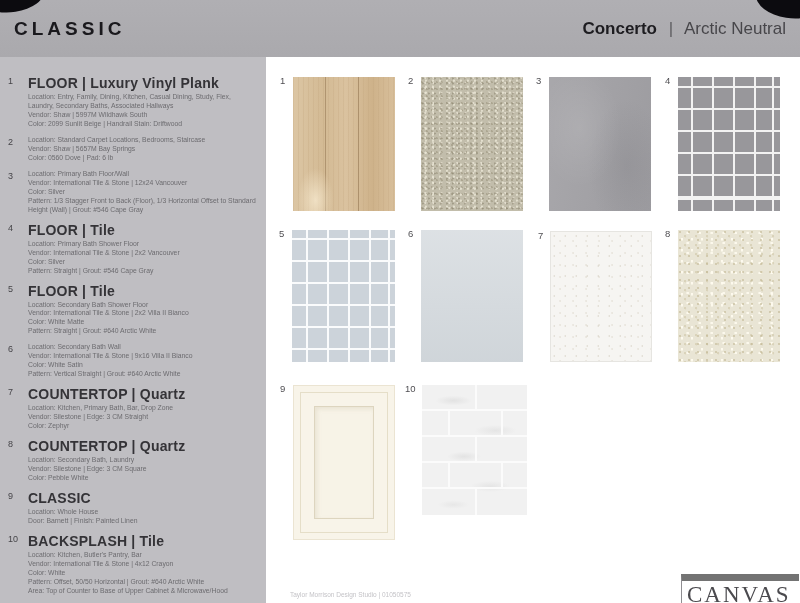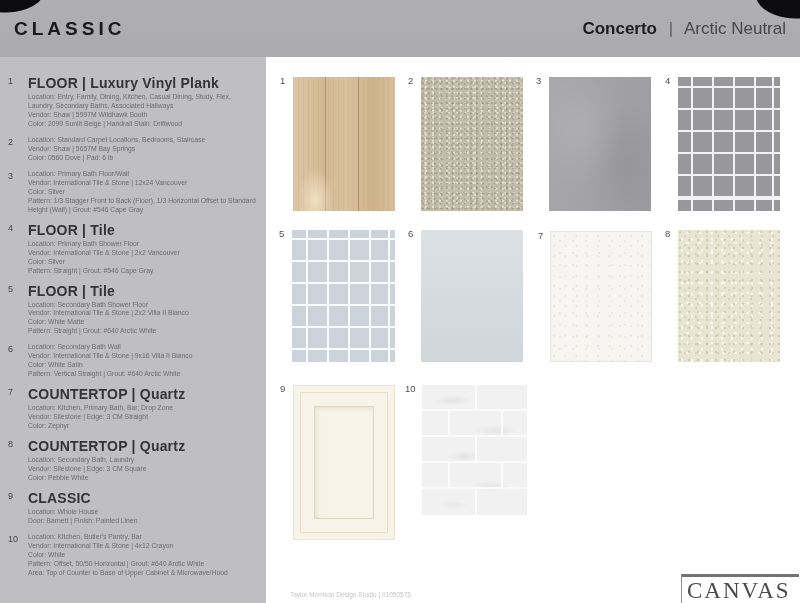--- a/index.html
+++ b/index.html
@@ -123,21 +123,21 @@
   
   .watermark {
     position:absolute; left:634px; top:284px; font-size:26px; font-weight:bold;
     letter-spacing:1px; color:rgba(255,255,255,0.52);
     text-shadow:0 1px 2px rgba(118,116,108,0.35), 0 -1px 1px rgba(255,255,255,0.45);
     z-index:4; pointer-events:none;
   }
   .foot-note { position:absolute; left:290px; top:591px; font-size:6.5px; color:#c4c3c7; white-space:nowrap; }
   .canvas-logo {
     position:absolute; left:681px; top:574px; width:118px; height:29px;
-    border-left:1px solid #8f8e92; border-top:3px solid #737373;
+    border-left:1px solid #8f8e92; border-top:7px solid #737373;
     background:#ffffff; box-sizing:border-box; padding:1px 0 0 5px;
     font-family:"Liberation Serif", serif; font-size:23px; letter-spacing:2px; color:#4b4a4e;
   }
 </style>
 </head>
 <body>
 
 <div class="page">
 
   <div class="header">
@@ -239,20 +239,21 @@
       <div class="spec-body">
         <div class="spec-head">CLASSIC</div>
         <div class="spec-line">Location: Whole House</div>
         <div class="spec-line">Door: Barnett | Finish: Painted Linen</div>
       </div>
     </div>
 
     <div class="spec-item">
       <div class="spec-num">10</div>
       <div class="spec-body">
+        <div class="spec-head">BACKSPLASH | Tile</div>
         <div class="spec-line">Location: Kitchen, Butler's Pantry, Bar</div>
         <div class="spec-line">Vendor: International Tile &amp; Stone | 4x12 Crayon</div>
         <div class="spec-line">Color: White</div>
         <div class="spec-line">Pattern: Offset, 50/50 Horizontal | Grout: #640 Arctic White</div>
         <div class="spec-line">Area: Top of Counter to Base of Upper Cabinet &amp; Microwave/Hood</div>
       </div>
     </div>
 
   </div>
 

